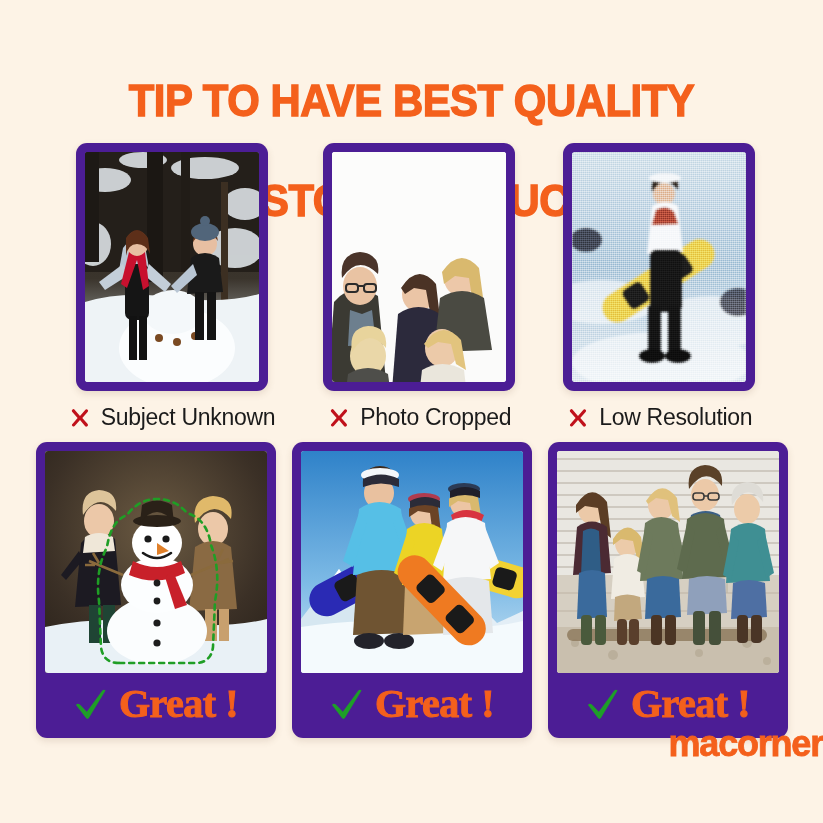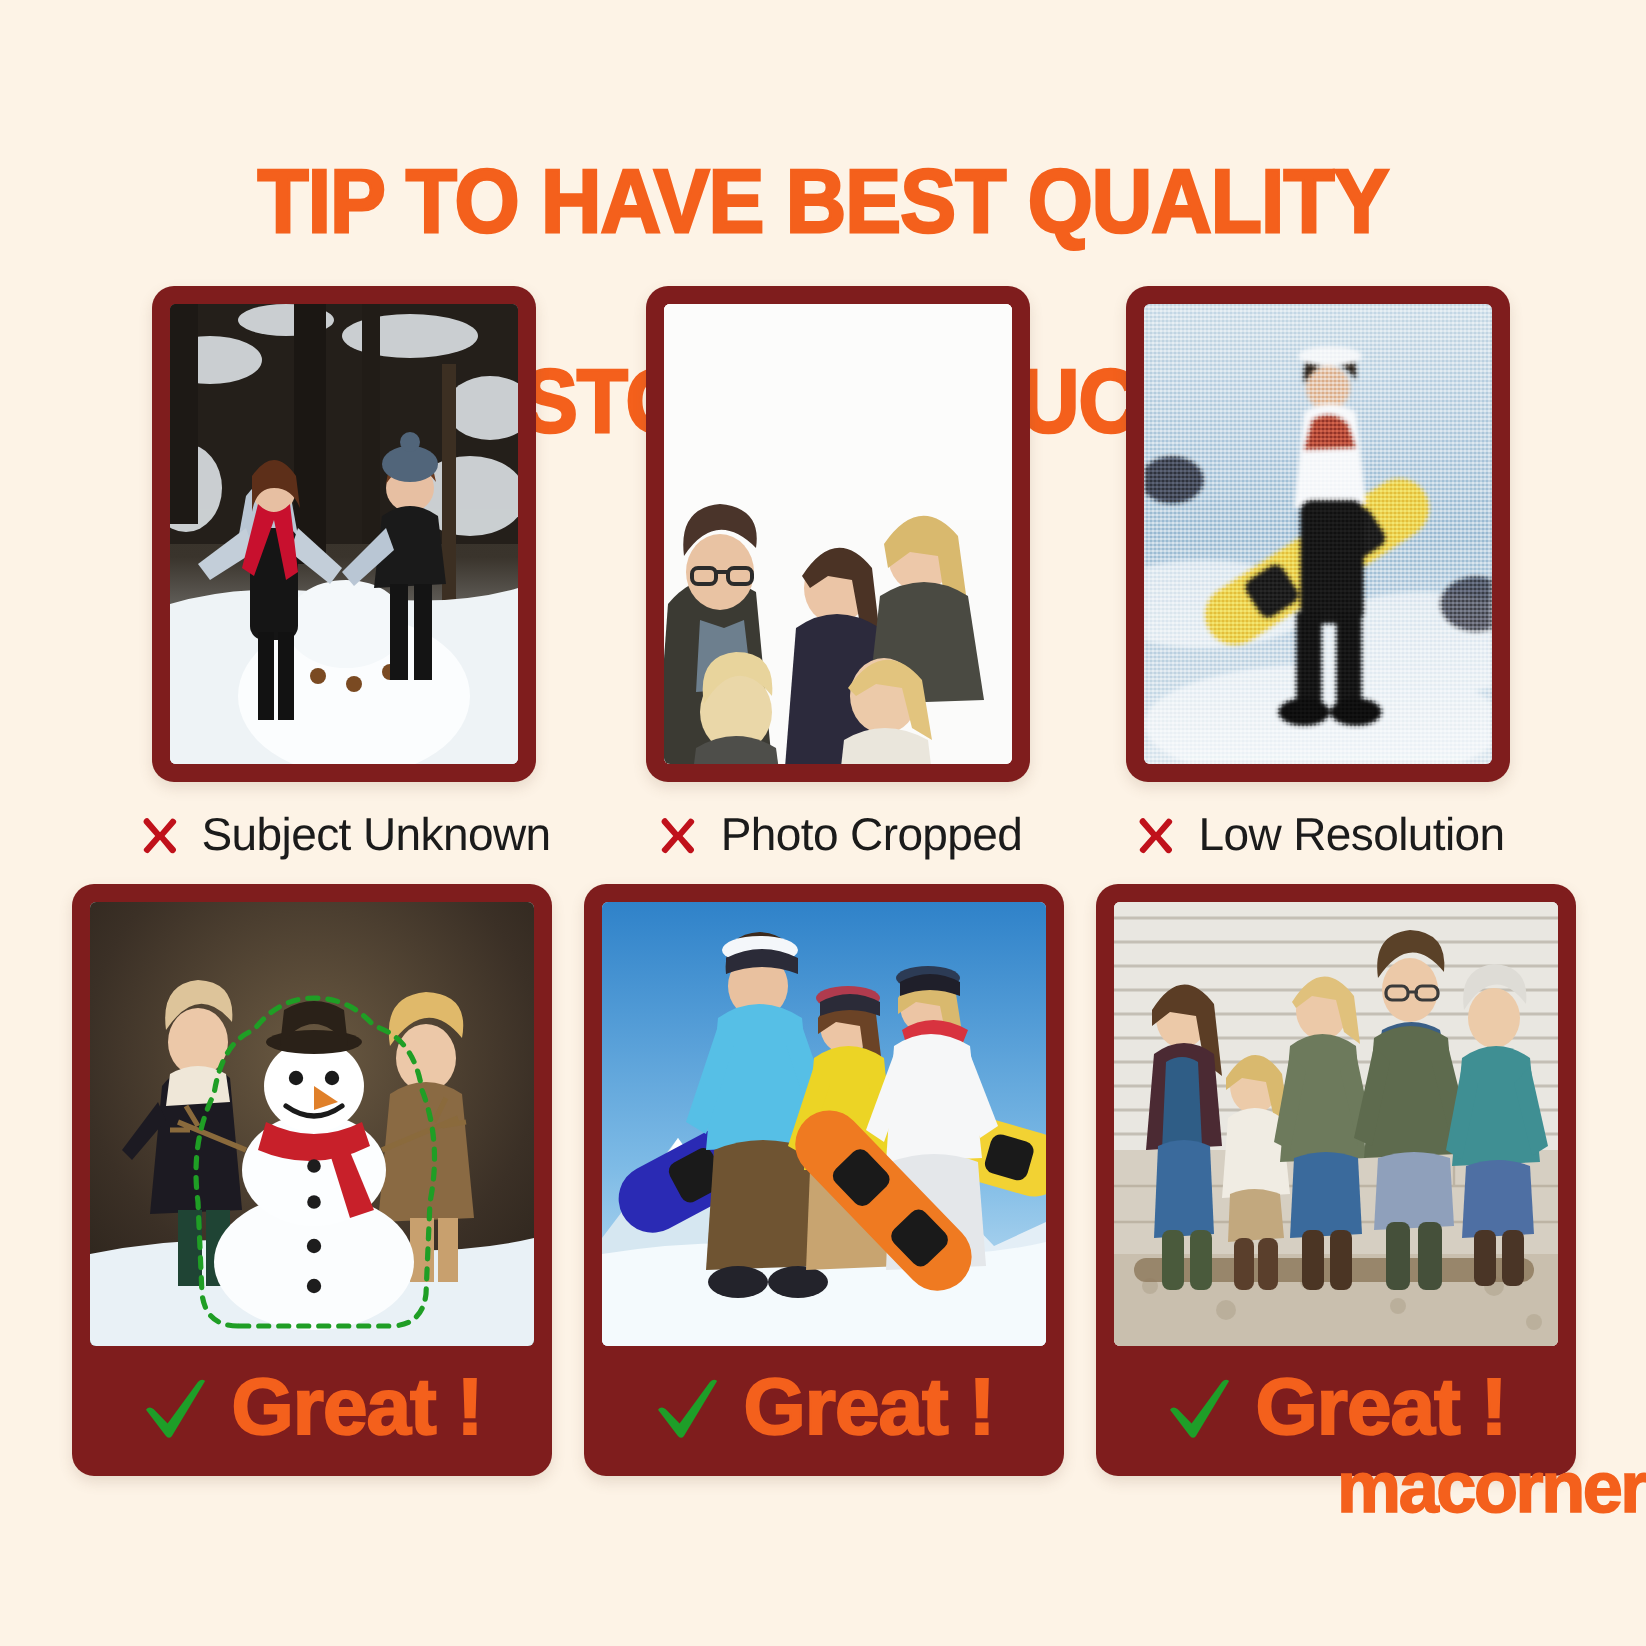--- a/index.html
+++ b/index.html
@@ -37,25 +37,26 @@
     display:flex;
     flex-direction:column;
   }
   .row{display:flex;justify-content:center;align-items:flex-start;}
   .row-top{gap:48px;}
   .row-bottom{gap:16px;margin-top:11px;}
 
   
   .cell{display:flex;flex-direction:column;align-items:center;}
   .card{
-    background:#7f1d1d;
+    background:#4c1d95;
     border-radius:11px;
     box-shadow:0 3px 7px rgba(120,90,60,0.16);
     padding:9px;
     box-sizing:border-box;
+    font-family:Liberation Serif, serif;
   }
   .card-top{width:192px;height:248px;}
   .card-bottom{width:240px;height:296px;padding:9px 9px 4px 9px;}
 
   .photo{
     width:100%;height:100%;
     border-radius:3px;
     overflow:hidden;
     position:relative;
     background:#cfd8de;

